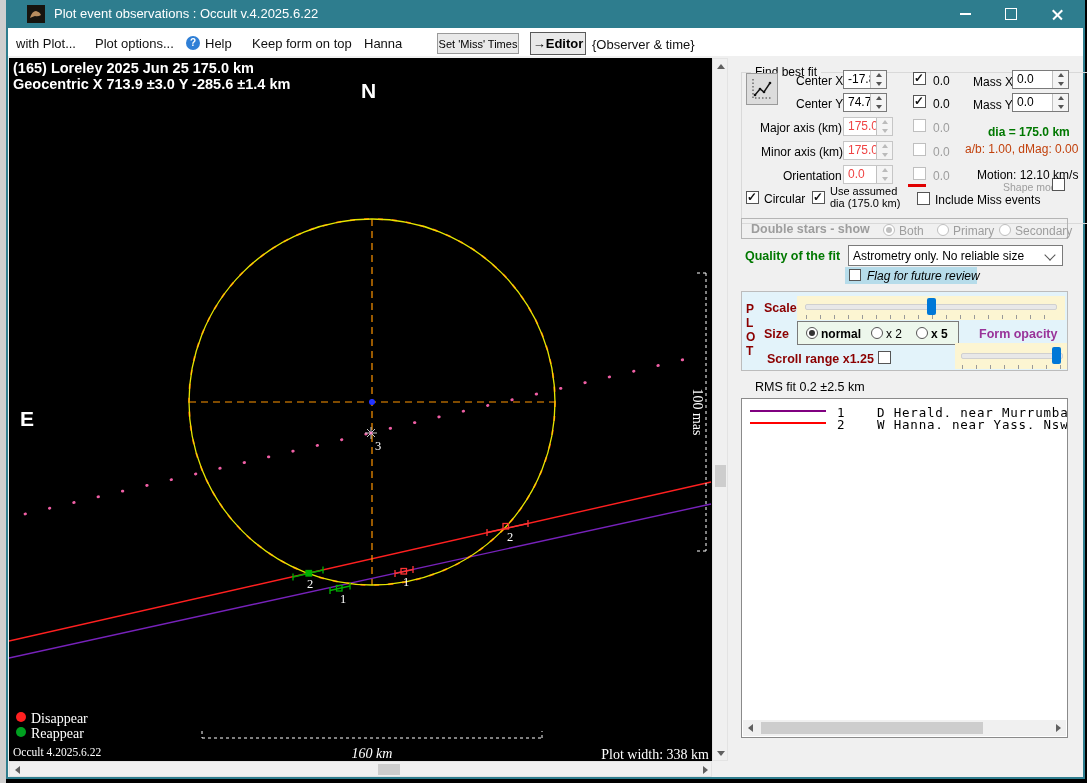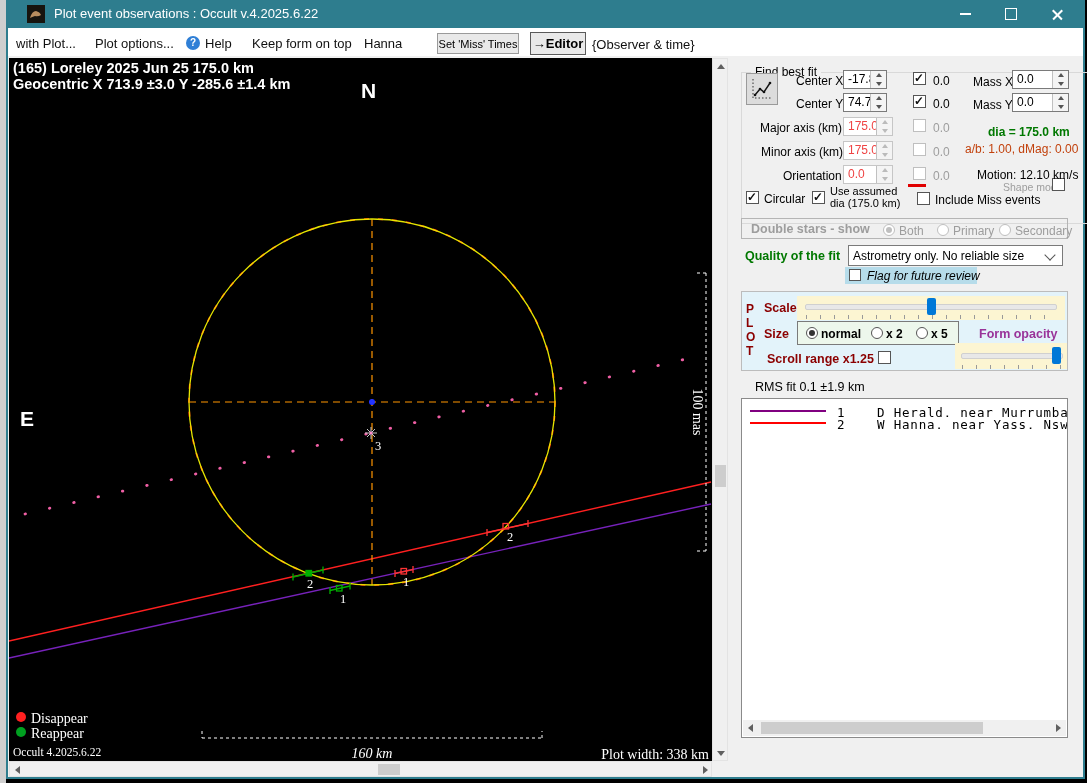--- a/index.html
+++ b/index.html
@@ -348,34 +348,34 @@
   <span class="groove" style="left:8px;top:8px;width:250px"></span>
   <span class="thumb" style="left:130px;top:2px"></span>
   <span class="ticks" style="left:9px;top:19px;width:250px"></span>
 </div>
 
 <span class="lbl dred" style="left:764px;top:327px;font-size:12.5px">Size</span>
 <div class="abs" style="left:797px;top:321px;width:162px;height:24px;background:#edf7ec;border:1px solid #7a7a7a;box-sizing:border-box"></div>
 <span class="rad on" style="left:806px;top:327px"></span>
 <span class="lbl" style="left:821px;top:327px;font-weight:bold">normal</span>
 <span class="rad" style="left:871px;top:327px"></span>
-<span class="lbl" style="left:886px;top:327px;font-weight:bold">x 2</span>
+<span class="lbl" style="left:886px;top:327px;font-weight:normal">x 2</span>
 <span class="rad" style="left:916px;top:327px"></span>
 <span class="lbl" style="left:931px;top:327px;font-weight:bold">x 5</span>
 <span class="lbl" style="left:979px;top:327px;color:#993399;font-weight:bold;font-size:12.5px">Form opacity</span>
 
 <span class="lbl dred" style="left:767px;top:352px;font-size:12.5px">Scroll range x1.25</span>
 <span class="cb" style="left:878px;top:351px"></span>
 <div class="slider" style="left:955px;top:343px;width:112px;height:26px">
   <span class="groove" style="left:6px;top:10px;width:100px"></span>
   <span class="thumb" style="left:97px;top:4px"></span>
   <span class="ticks" style="left:7px;top:22px;width:100px"></span>
 </div>
 
-<span class="lbl" style="left:755px;top:380px;font-size:12.5px">RMS fit 0.1 ±1.9 km</span>
+<span class="lbl" style="left:755px;top:380px;font-size:12.5px">RMS fit 0.2 ±2.5 km</span>
 
 <div class="abs listbox" style="left:741px;top:398px;width:327px;height:340px">
   <div class="obs-row" style="left:0;top:6px;width:325px;overflow:hidden">
     <span class="ln" style="border-top:2px solid #800080"></span>
     <span class="abs" style="left:95px;top:0">1</span>
     <span class="abs" style="left:135px;top:0">D Herald, near Murrumba</span>
   </div>
   <div class="obs-row" style="left:0;top:18px;width:325px;overflow:hidden">
     <span class="ln" style="border-top:2px solid #ff0000"></span>
     <span class="abs" style="left:95px;top:0">2</span>

